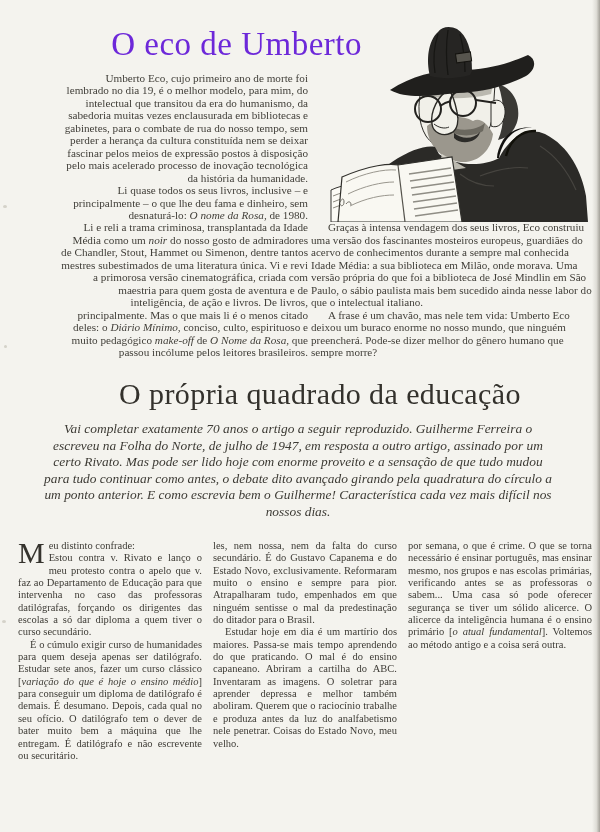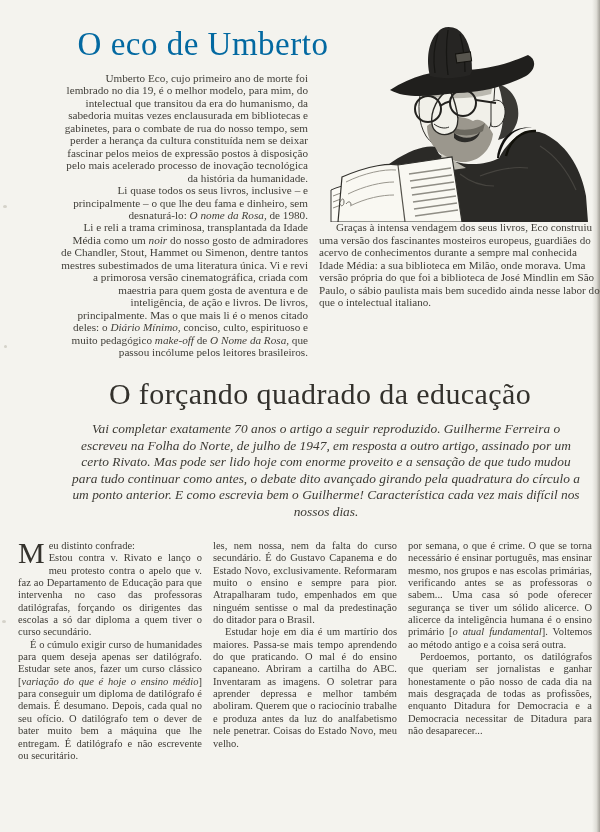--- a/index.html
+++ b/index.html
@@ -9,41 +9,41 @@
     font-family:"Liberation Serif", serif;
     color:#403e38;
   }
   .scan-edge{
     position:absolute;top:0;right:0;width:8px;height:832px;
     background:linear-gradient(90deg, rgba(125,120,108,0) 0%, rgba(125,120,108,0.18) 55%, rgba(96,92,82,0.55) 100%);
     pointer-events:none;
   }
   .speck{position:absolute;border-radius:50%;background:#d4d2c9;}
   .a1-title{
-    position:absolute;top:24px;left:52px;width:302px;
-    text-align:center;font-size:33px;line-height:40px;
-    letter-spacing:0.5px;color:#0369a1;white-space:nowrap;
+    position:absolute;top:24px;left:60px;width:302px;
+    text-align:right;font-size:33px;line-height:40px;
+    letter-spacing:0.5px;color:#6d28d9;white-space:nowrap;
   }
   .a1-left{
     position:absolute;top:72px;left:61px;width:247px;
     font-size:11.2px;line-height:12.45px;text-align:right;
   }
   .a1-left p, .a1-right p{margin:0;text-indent:17px;}
   .a1-right{
-    position:absolute;top:221px;left:319px;width:282px;
+    position:absolute;top:221px;left:311px;width:282px;
     font-size:11.1px;line-height:12.5px;text-align:left;
   }
   .illus{position:absolute;top:26px;left:330px;width:270px;height:196px;}
   .a2-title{
     position:absolute;top:376px;left:40px;width:560px;
     text-align:center;font-size:30px;line-height:36px;
     letter-spacing:0.4px;color:#33312c;white-space:nowrap;
   }
   .a2-intro{
-    position:absolute;top:421px;left:68px;width:516px;
+    position:absolute;top:421px;left:40px;width:516px;
     font-style:italic;font-size:13.4px;line-height:16.5px;
     text-align:center;color:#3c3a34;
   }
   .a2-cols{
     position:absolute;top:540px;left:18px;width:574px;
     display:flex;gap:11px;
   }
   .a2-col{flex:1;font-size:10.5px;line-height:12.35px;text-align:justify;color:#3d3b35;}
   .a2-col p{margin:0;text-indent:12px;}
   .a2-col p.flush{text-indent:0;}
@@ -117,32 +117,32 @@
 
   <path d="M79,148 L121,142 M80,155 L122,149 M81,162 L124,156 M82,169 L125,163 M83,176 L126,170 M84,183 L127,177 M85,190 L128,184" fill="none" stroke="#8f8d85" stroke-width="1.6"></path>
 
   <path d="M16,156 C34,147 54,143 66,144 M18,168 C34,160 52,156 64,156 M20,180 C36,172 52,169 64,169" fill="none" stroke="#9a978e" stroke-width="1"></path>
 
   <path d="M10,176 C12,172 14,172 14,176 C14,180 11,181 10,178 M16,178 C18,175 21,175 21,179" fill="none" stroke="#6b6962" stroke-width="1"></path>
 </svg>
 
 <div class="a1-right">
   <p>Graças à intensa vendagem dos seus livros, Eco construiu uma versão dos fascinantes mosteiros europeus, guardiães do acervo de conhecimentos durante a sempre mal conhecida Idade Média: a sua biblioteca em Milão, onde morava. Uma versão própria do que foi a biblioteca de José Mindlin em São Paulo, o sábio paulista mais bem sucedido ainda nesse labor do que o intelectual italiano.</p>
+  <p>A frase é um chavão, mas nele tem vida: Umberto Eco deixou um buraco enorme no nosso mundo, que ninguém preencherá. Pode-se dizer melhor do gênero humano que sempre morre?</p>
 </div>
 
-<div class="a2-title">O forçando quadrado da educação</div>
+<div class="a2-title">O própria quadrado da educação</div>
 
 <div class="a2-intro">Vai completar exatamente 70 anos o artigo a seguir reproduzido. Guilherme Ferreira o escreveu na Folha do Norte, de julho de 1947, em resposta a outro artigo, assinado por um certo Rivato. Mas pode ser lido hoje com enorme proveito e a sensação de que tudo mudou para tudo continuar como antes, o debate dito avançado girando pela quadratura do círculo a um ponto anterior. E como escrevia bem o Guilherme! Característica cada vez mais difícil nos nossos dias.</div>
 
 <div class="a2-cols">
   <div class="a2-col">
     <p class="flush"><span class="dropcap">M</span><span>eu distinto confrade:<br>Estou contra v. Rivato e lanço o meu protesto contra o apelo que v. faz ao Departamento de Educação para que intervenha no caso das professoras datilógrafas, forçando os dirigentes das escolas a só dar diploma a quem tiver o curso secundário.</span></p>
     <p>É o cúmulo exigir curso de humanidades para quem deseja apenas ser datilógrafo. Estudar sete anos, fazer um curso clássico [<i>variação do que é hoje o ensino médio</i>] para conseguir um diploma de datilógrafo é demais. É desumano. Depois, cada qual no seu ofício. O datilógrafo tem o dever de bater muito bem a máquina que lhe entregam. É datilógrafo e não escrevente ou securitário.</p>
   </div>
   <div class="a2-col">
     <p class="flush">les, nem nossa, nem da falta do curso secundário. É do Gustavo Capanema e do Estado Novo, exclusivamente. Reformaram muito o ensino e sempre para pior. Atrapalharam tudo, empenhados em que ninguém sentisse o mal da predestinação do ditador para o Brasil.</p>
     <p>Estudar hoje em dia é um martírio dos maiores. Passa-se mais tempo aprendendo do que praticando. O mal é do ensino capaneano. Abriram a cartilha do ABC. Inventaram as imagens. O soletrar para aprender depressa e melhor também aboliram. Querem que o raciocínio trabalhe e produza antes da luz do analfabetismo nele penetrar. Coisas do Estado Novo, meu velho.</p>
   </div>
   <div class="a2-col">
     <p class="flush">por semana, o que é crime. O que se torna necessário é ensinar português, mas ensinar mesmo, nos grupos e nas escolas primárias, verificando antes se as professoras o sabem... Uma casa só pode oferecer segurança se tiver um sólido alicerce. O alicerce da inteligência humana é o ensino primário [<i>o atual fundamental</i>]. Voltemos ao método antigo e a coisa será outra.</p>
-    <p>Perdoemos, portanto, os datilógrafos que queriam ser jornalistas e ganhar honestamente o pão nosso de cada dia na mais desgraçada de todas as profissões, enquanto Ditadura for Democracia e a Democracia necessitar de Ditadura para não desaparecer...</p>
   </div>
 </div>
 
 </body></html>

